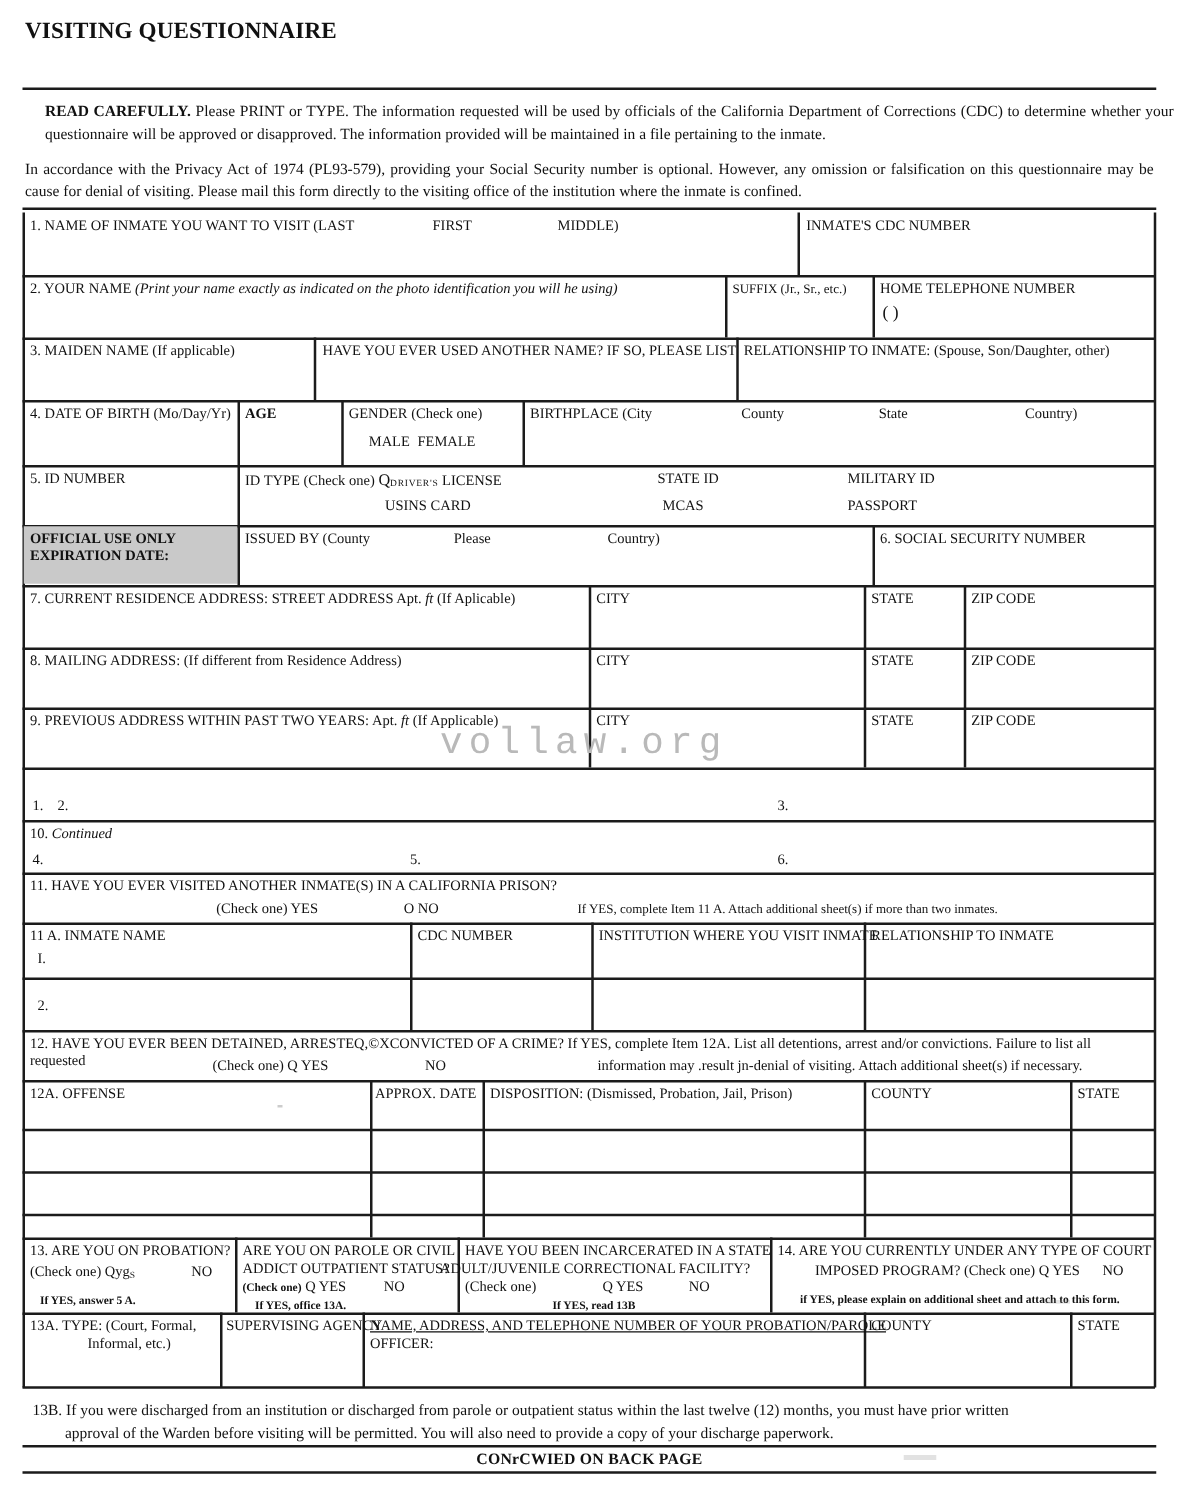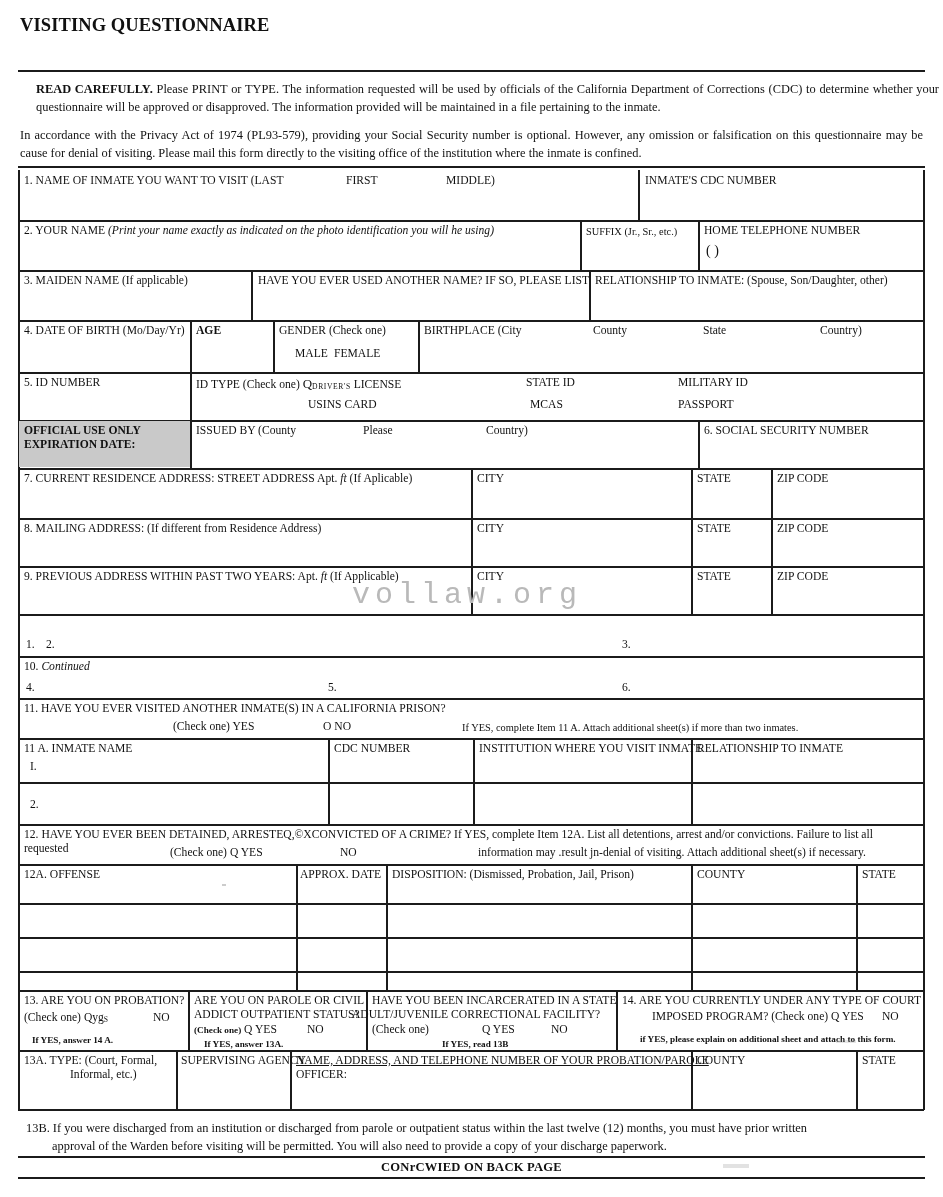--- a/index.html
+++ b/index.html
@@ -297,29 +297,29 @@
 
     <div class="vline" style="left:170px;top:820px;height:60px;"></div>
     <div class="vline" style="left:348px;top:820px;height:60px;"></div>
     <div class="vline" style="left:598px;top:820px;height:60px;"></div>
 
     <div class="lbl cell" style="left:6px;top:824px;">13. ARE YOU ON PROBATION?</div>
     <div class="lbl cell" style="left:6px;top:841px;">
       <span>(Check one) Qyg</span><span class="subsc">S</span>
     </div>
     <div class="lbl cell" style="left:135px;top:841px;">NO</div>
-    <div class="xsm cell" style="left:14px;top:865px;">If YES, answer 14 A.</div>
+    <div class="xsm cell" style="left:14px;top:865px;">If YES, answer 5 A.</div>
 
     <div class="lbl cell" style="left:176px;top:824px;">ARE YOU ON PAROLE OR CIVIL</div>
     <div class="lbl cell" style="left:176px;top:838px;">ADDICT OUTPATIENT STATUS?</div>
     <div class="lbl cell" style="left:176px;top:853px;">
       <span class="xsm">(Check one)</span><span> Q YES</span>
     </div>
     <div class="lbl cell" style="left:289px;top:853px;">NO</div>
-    <div class="xsm cell" style="left:186px;top:869px;">If YES, answer 13A.</div>
+    <div class="xsm cell" style="left:186px;top:869px;">If YES, office 13A.</div>
 
     <div class="lbl cell" style="left:354px;top:824px;">HAVE YOU BEEN INCARCERATED IN A STATE</div>
     <div class="lbl cell" style="left:334px;top:838px;">ADULT/JUVENILE CORRECTIONAL FACILITY?</div>
     <div class="lbl cell" style="left:354px;top:853px;">(Check one)</div>
     <div class="lbl cell" style="left:464px;top:853px;">Q YES</div>
     <div class="lbl cell" style="left:533px;top:853px;">NO</div>
     <div class="xsm cell" style="left:424px;top:869px;">If YES, read 13B</div>
 
     <div class="lbl cell" style="left:604px;top:824px;">14. ARE YOU CURRENTLY UNDER ANY TYPE OF COURT</div>
     <div class="lbl cell" style="left:634px;top:840px;">

